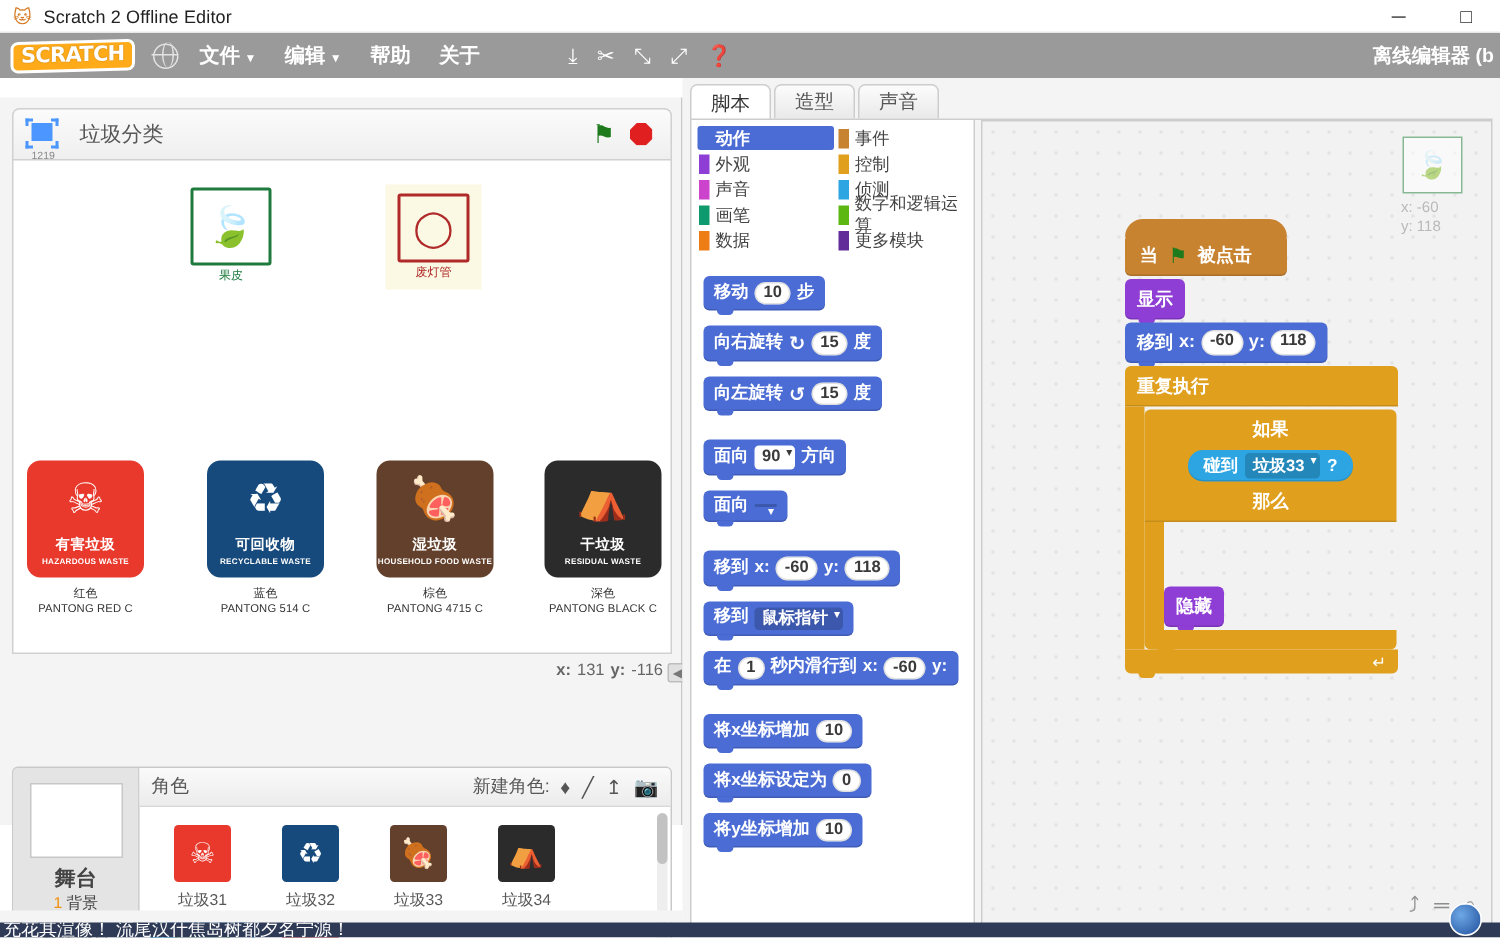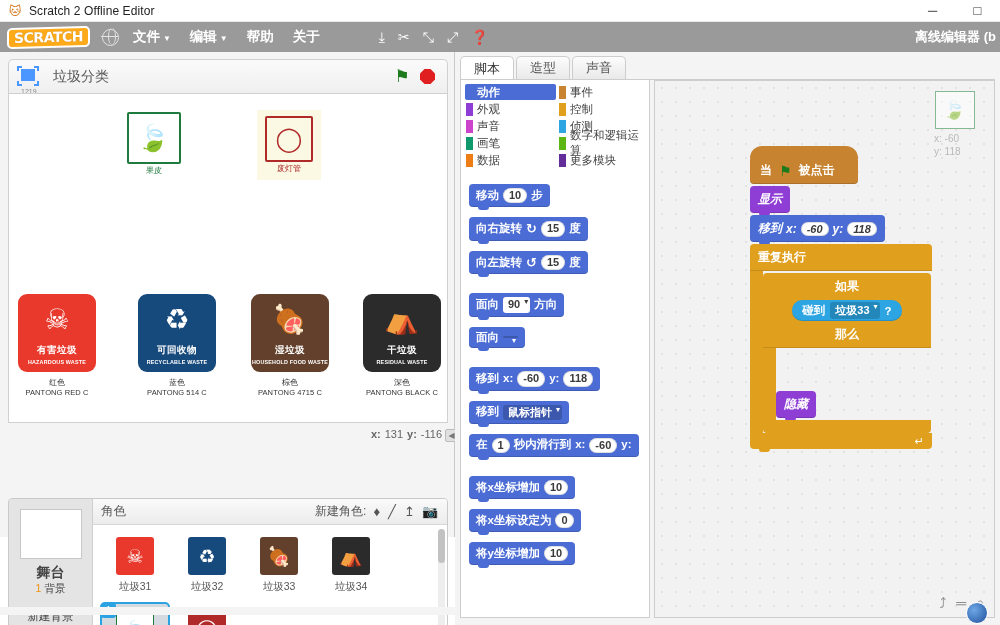--- a/index.html
+++ b/index.html
@@ -62,21 +62,21 @@
   .caret { font-size: 8px; position: relative; top: 1px; }
   .tool-icons { display: flex; align-items: center; gap: 13px; margin-left: 40px; }
   .ticon { color: #fff; font-size: 14px; line-height: 1; }
   .mb-right {
     margin-left: auto; margin-right: 4px; color: #fff; font-size: 13px;
     font-weight: bold; white-space: nowrap; overflow: hidden;
   }
 
   
   .stage-panel {
-    position: absolute; top: 52px; left: 0; width: 455px; height: 485px;
+    position: absolute; top: 65px; left: 0; width: 455px; height: 485px;
     background: #f4f4f4; border-right: 1px solid #c8c8c8;
   }
   .stage-header {
     position: absolute; top: 7px; left: 8px; width: 440px; height: 34px;
     background: linear-gradient(#fbfbfb,#efefef);
     border: 1px solid #d0d0d0; border-bottom: none;
     border-radius: 5px 5px 0 0; display: flex; align-items: center;
   }
   .fullscreen-ico {
     width: 24px; height: 22px; margin-left: 8px; position: relative;
@@ -271,23 +271,23 @@
     position: relative; background:#c88330; color:#fff; font-weight:bold;
     font-size:12px; border-radius: 4px; padding: 6px 10px 5px 10px;
     display:inline-flex; align-items:center; gap:7px; width: 108px;
     box-shadow: inset 0 -1px 0 rgba(0,0,0,.15);
   }
   .hat::before {
     content:''; position:absolute; left:0; top:-10px; width:100%; height:12px;
     background:#c88330; border-radius: 16px 16px 0 0;
   }
   .stack-blk {
-    position:relative; display:inline-flex; align-items:center; gap:4px;
+    position:relative; display:inline-flex; gap:4px;
     color:#fff; font-size:12px; font-weight:bold; border-radius:4px;
-    padding: 5px 8px; box-shadow: inset 0 -1px 0 rgba(0,0,0,.15); font-style: italic;
+    padding: 5px 8px; box-shadow: inset 0 -1px 0 rgba(0,0,0,.15);
   }
   .stack-blk::after {
     content:''; position:absolute; left:9px; bottom:-3px; width:11px; height:4px;
     border-radius:0 0 3px 3px; background:inherit;
   }
   .c-top {
     background:#e0a01e; color:#fff; font-weight:bold; font-size:12px;
     padding: 5px 8px; border-radius: 4px 4px 0 0; position:relative;
     box-shadow: inset 0 -1px 0 rgba(0,0,0,.12);
   }
@@ -707,15 +707,18 @@
       <div class="zoom-ctrls">
         <span>⤴</span>
         <span>═</span>
         <span>⌕</span>
       </div>
     </div>
   </div>
 
   <div class="bottom-strip"></div>
 
+  <div class="taskbar">
+    <div class="taskbar-txt">充花其渲像！  流尾汉什焦岛树都夕名宁源！</div>
+  </div>
   <div class="tray-orb"></div>
 
 </div>
 
 </body></html>

